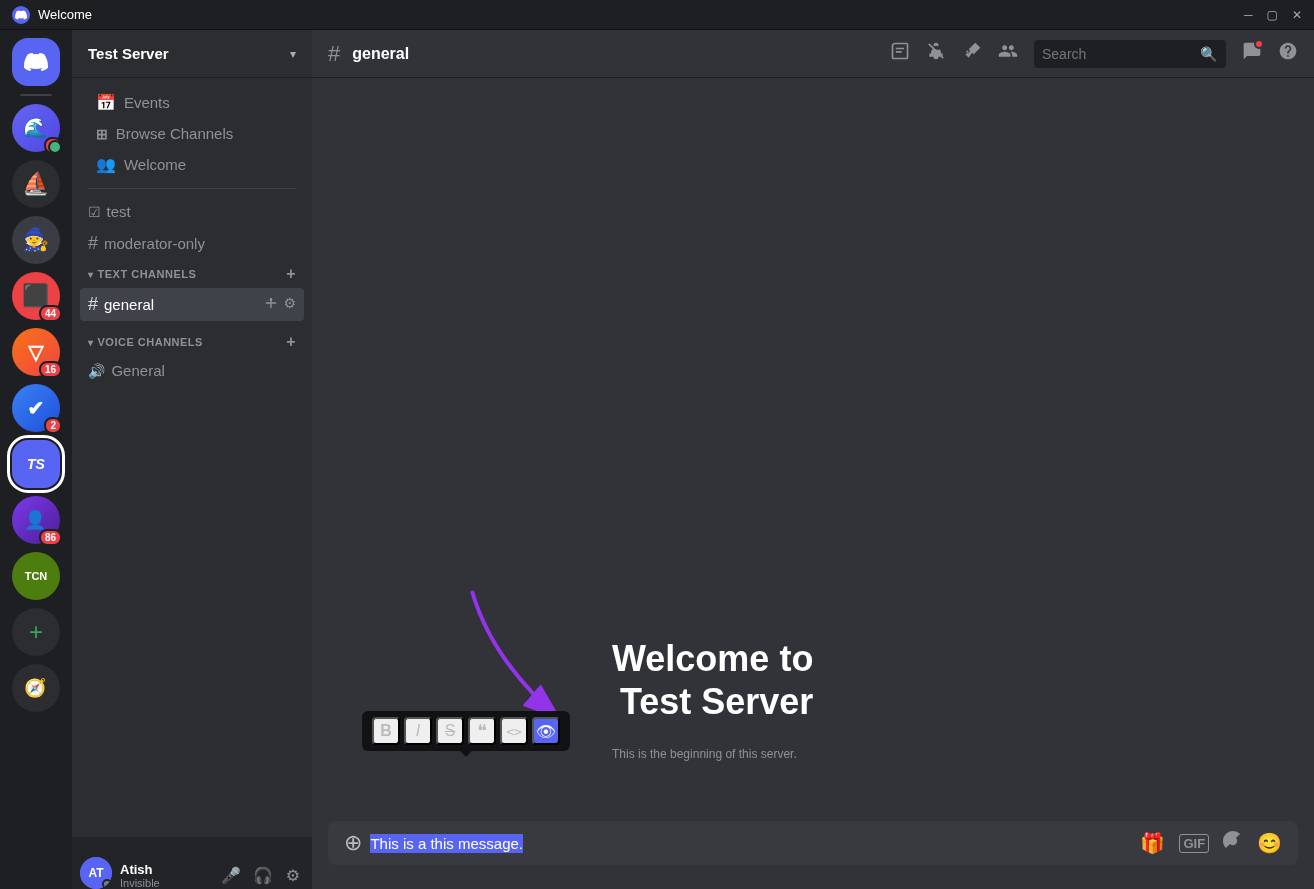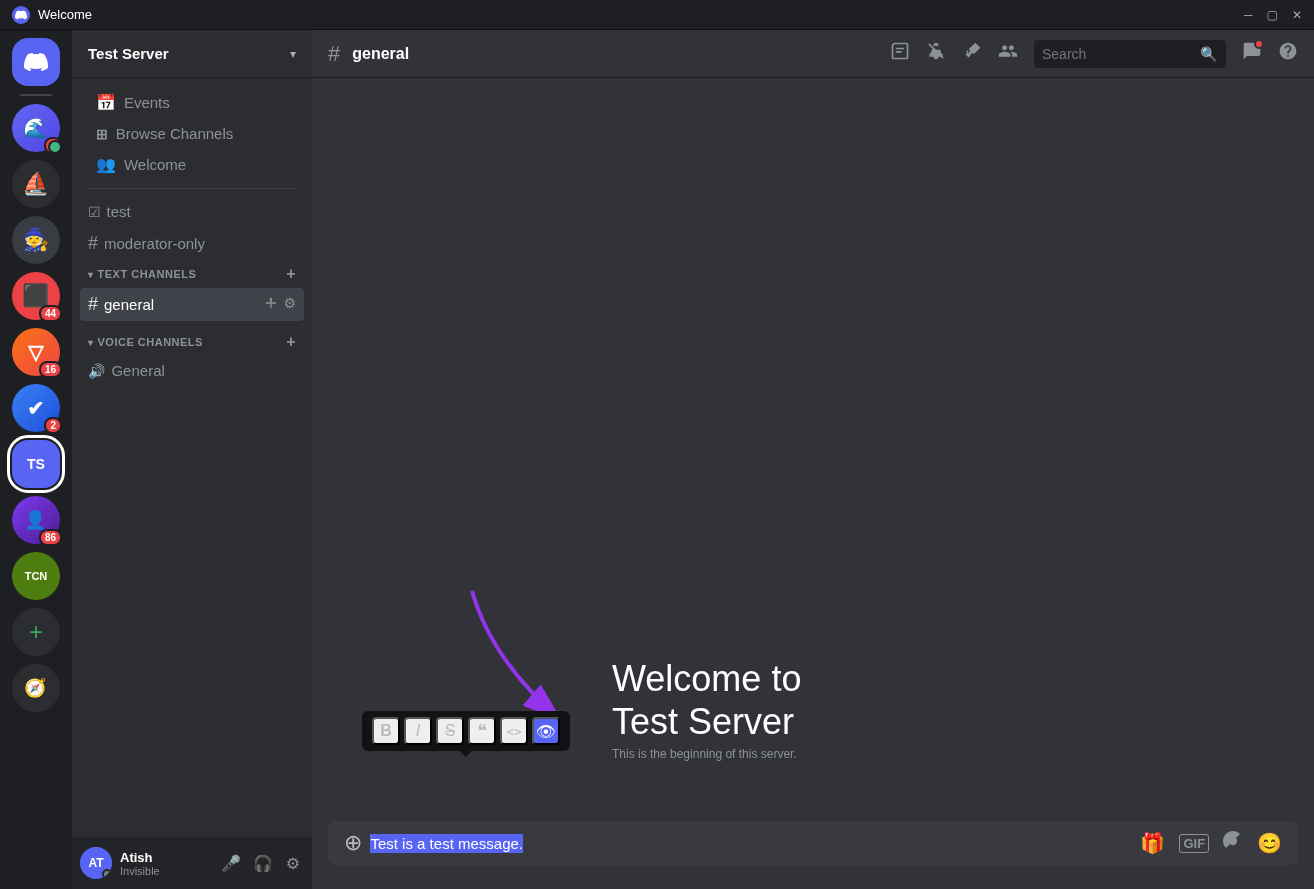--- a/index.html
+++ b/index.html
@@ -76,20 +76,21 @@
       border-radius: 50%;
       display: flex;
       align-items: center;
       justify-content: center;
       cursor: pointer;
       position: relative;
       flex-shrink: 0;
     }
     .server-icon.active {
       border-radius: 16px;
+      font-style: italic;
     }
     .server-icon .avatar-placeholder {
       width: 48px;
       height: 48px;
       border-radius: inherit;
       display: flex;
       align-items: center;
       justify-content: center;
       font-size: 14px;
       font-weight: bold;
@@ -248,21 +249,21 @@
       margin: 1px 8px;
       color: #8e9297;
       font-size: 15px;
     }
 
     
     .user-panel {
       height: 52px;
       background: #232428;
       display: flex;
-      align-items: center;
+      align-items: flex-end;
       padding: 0 8px;
       gap: 8px;
       flex-shrink: 0;
     }
     .user-avatar {
       width: 32px;
       height: 32px;
       border-radius: 50%;
       background: #5865f2;
       overflow: hidden;
@@ -335,24 +336,25 @@
       flex: 1;
       overflow-y: auto;
       padding: 20px;
       display: flex;
       flex-direction: column;
       justify-content: flex-end;
       position: relative;
     }
     .welcome-title {
       font-size: 36px;
-      font-weight: 400;
+      font-weight: 700;
       color: #fff;
       line-height: 1.2;
-      margin-bottom: 4px;
+      margin-bottom: 24px;
+      text-align: right;
     }
     .welcome-sub {
       font-size: 12px;
       color: #8e9297;
     }
 
     
     .arrow-annotation {
       position: absolute;
       left: 180px;
@@ -716,21 +718,21 @@
         <button class="format-btn" style="font-size:18px; font-family:serif;">❝</button>
         <button class="format-btn" style="font-family:monospace; font-size:13px;">&lt;&gt;</button>
         <button class="format-btn active" style="font-size:16px;">👁</button>
       </div>
     </div>
 
     <div class="message-input-area">
       <div class="message-input-bar">
         <span class="message-input-plus">⊕</span>
         <div class="message-input-selected">
-          <span class="selected-text">Test is a test message.</span>
+          <span class="selected-text">This is a this message.</span>
         </div>
         <div class="message-input-icons">
           <span class="msg-icon" title="Send a Gift">🎁</span>
           <span class="msg-icon" title="GIF" style="font-size:13px; font-weight:700; color:#8e9297; border:1px solid #8e9297; border-radius:3px; padding:1px 3px;">GIF</span>
           <span class="msg-icon" title="Stickers" style="font-size:18px;">
             <svg width="20" height="20" viewBox="0 0 24 24" fill="#8e9297">
               <path d="M12 0C5.373 0 0 5.373 0 12c0 3.313 1.343 6.313 3.515 8.485L8.485 15.515A4 4 0 0 0 15.515 8.485l4.97-4.97A11.94 11.94 0 0 0 12 0z"></path>
             </svg>
           </span>
           <span class="msg-icon" title="Emoji" style="font-size:20px;">😊</span>

